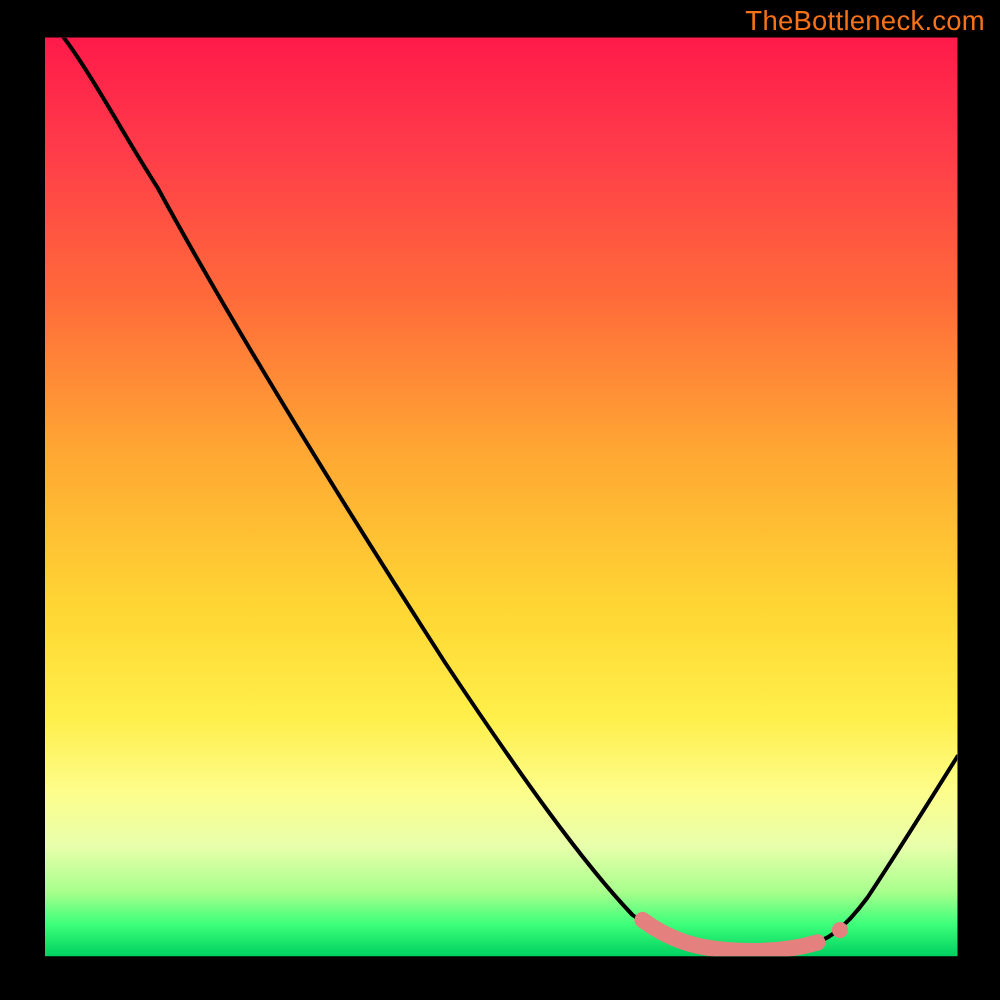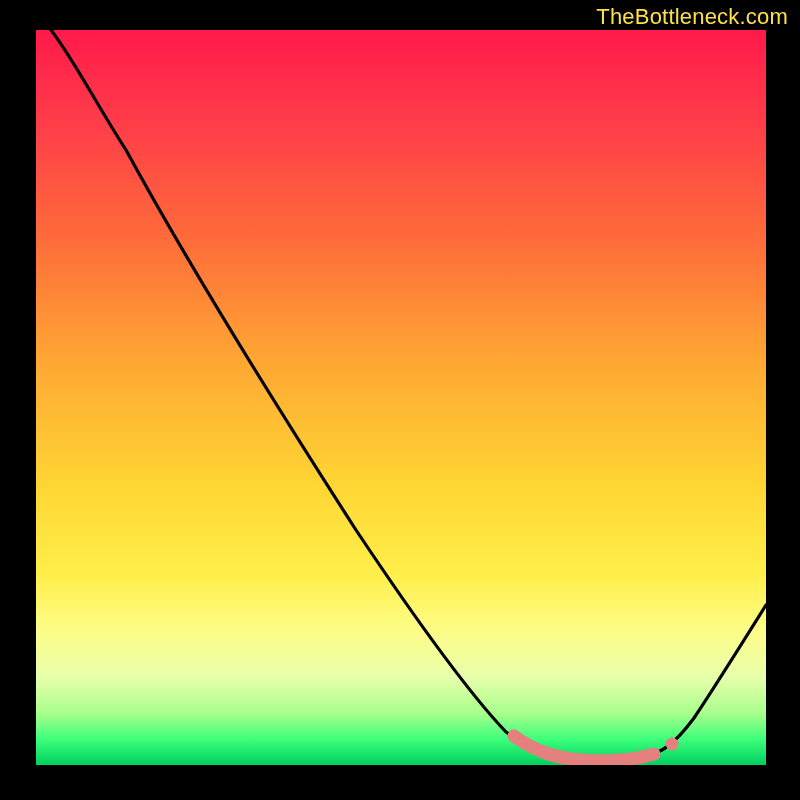--- a/index.html
+++ b/index.html
@@ -13,21 +13,21 @@
   }
   .container {
     position: relative;
     width: 800px;
     height: 800px;
   }
   .attribution {
     position: absolute;
     top: 4px;
     right: 12px;
-    color: #fde047;
+    color: #f97316;
     font-size: 22px;
     font-weight: 500;
     letter-spacing: 0.2px;
     z-index: 10;
   }
   .plot-area {
     position: absolute;
     left: 36px;
     top: 30px;
     width: 730px;

